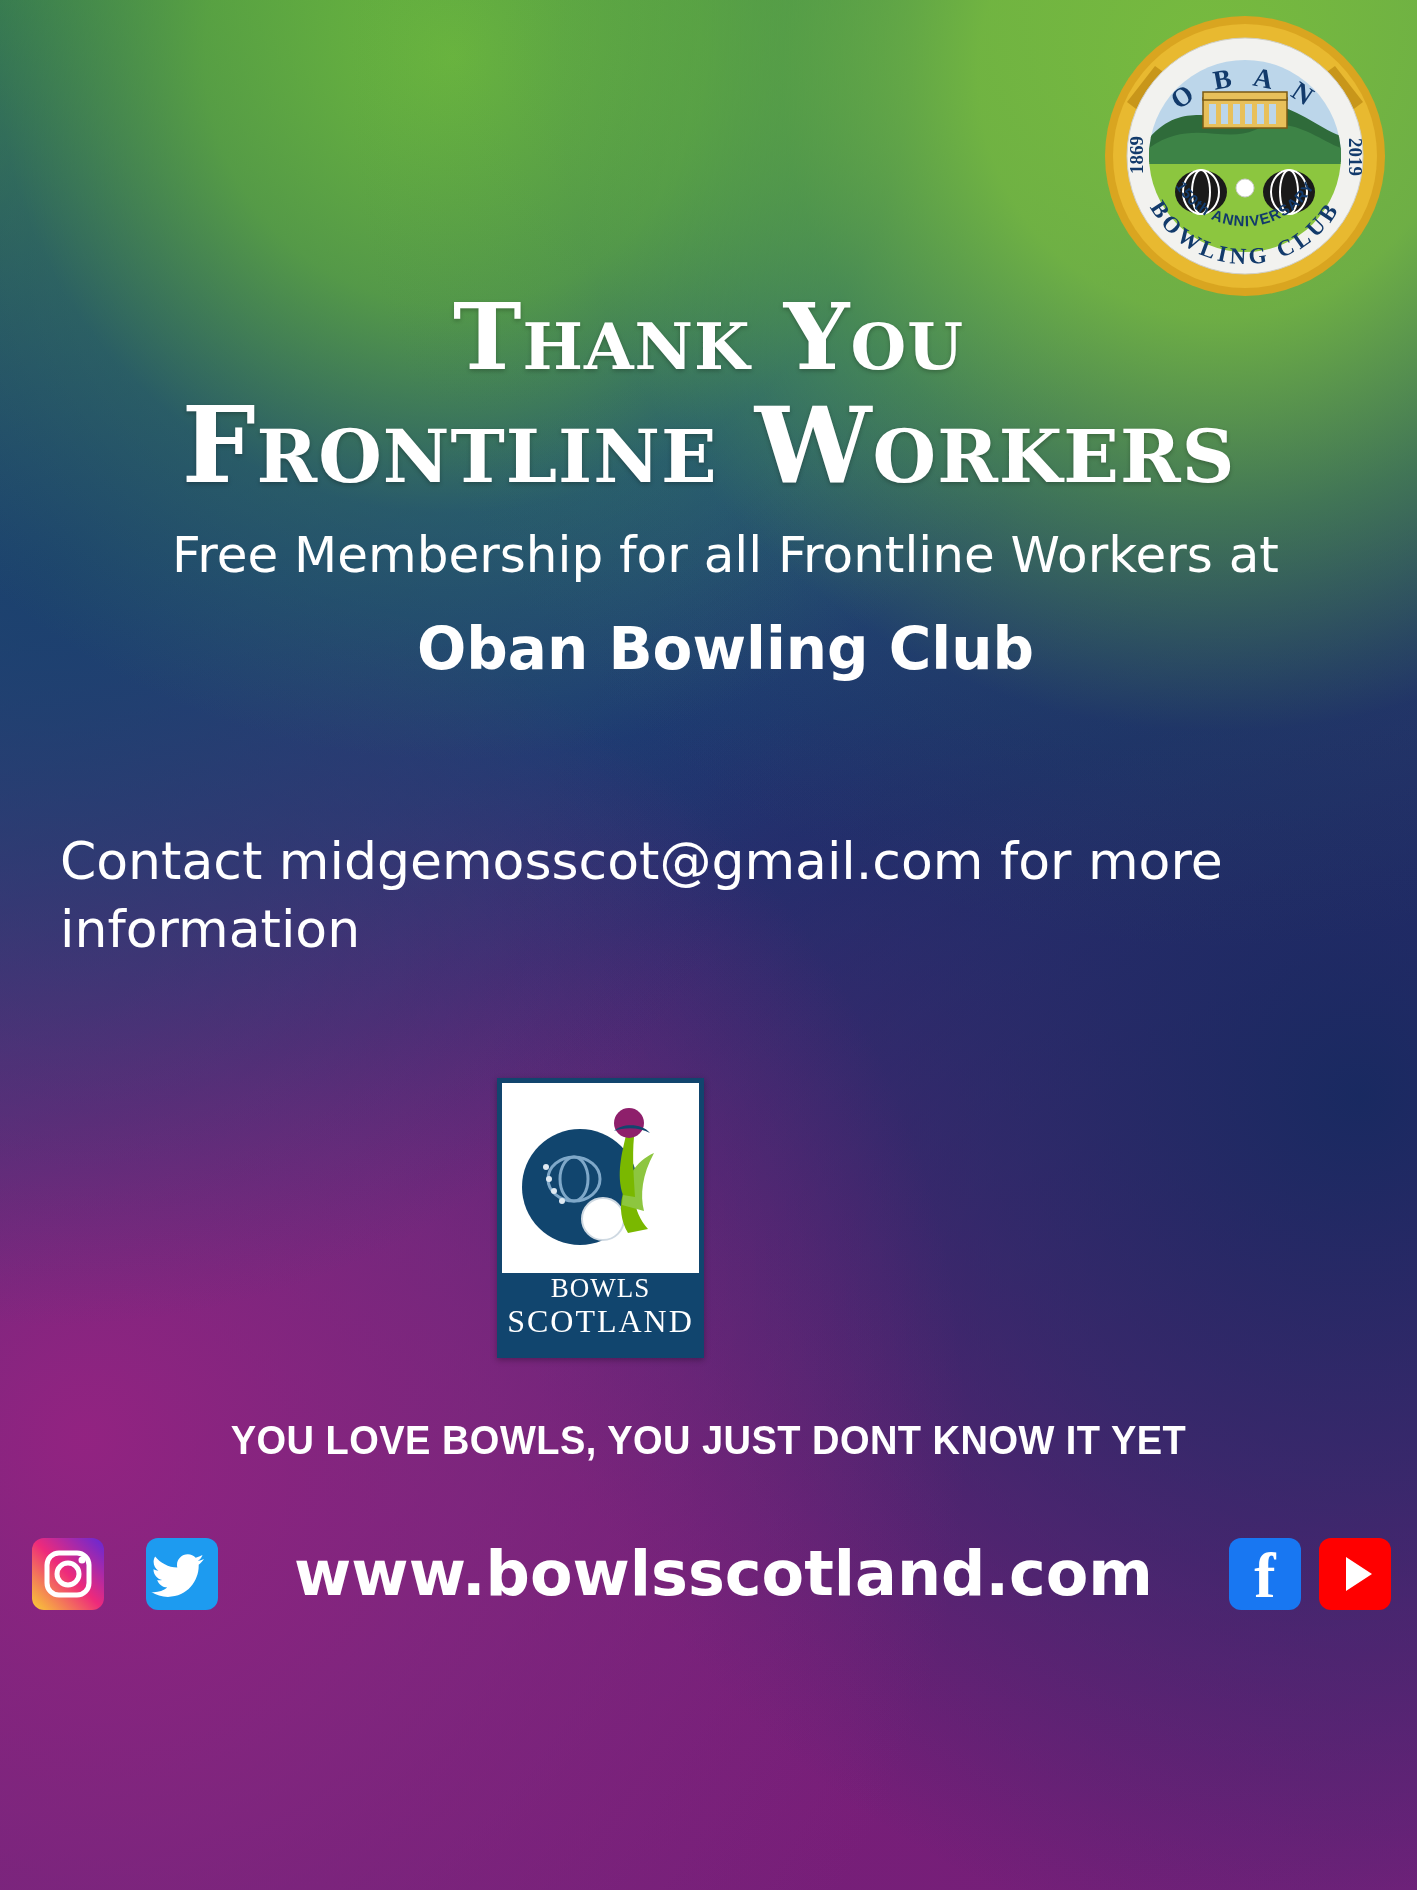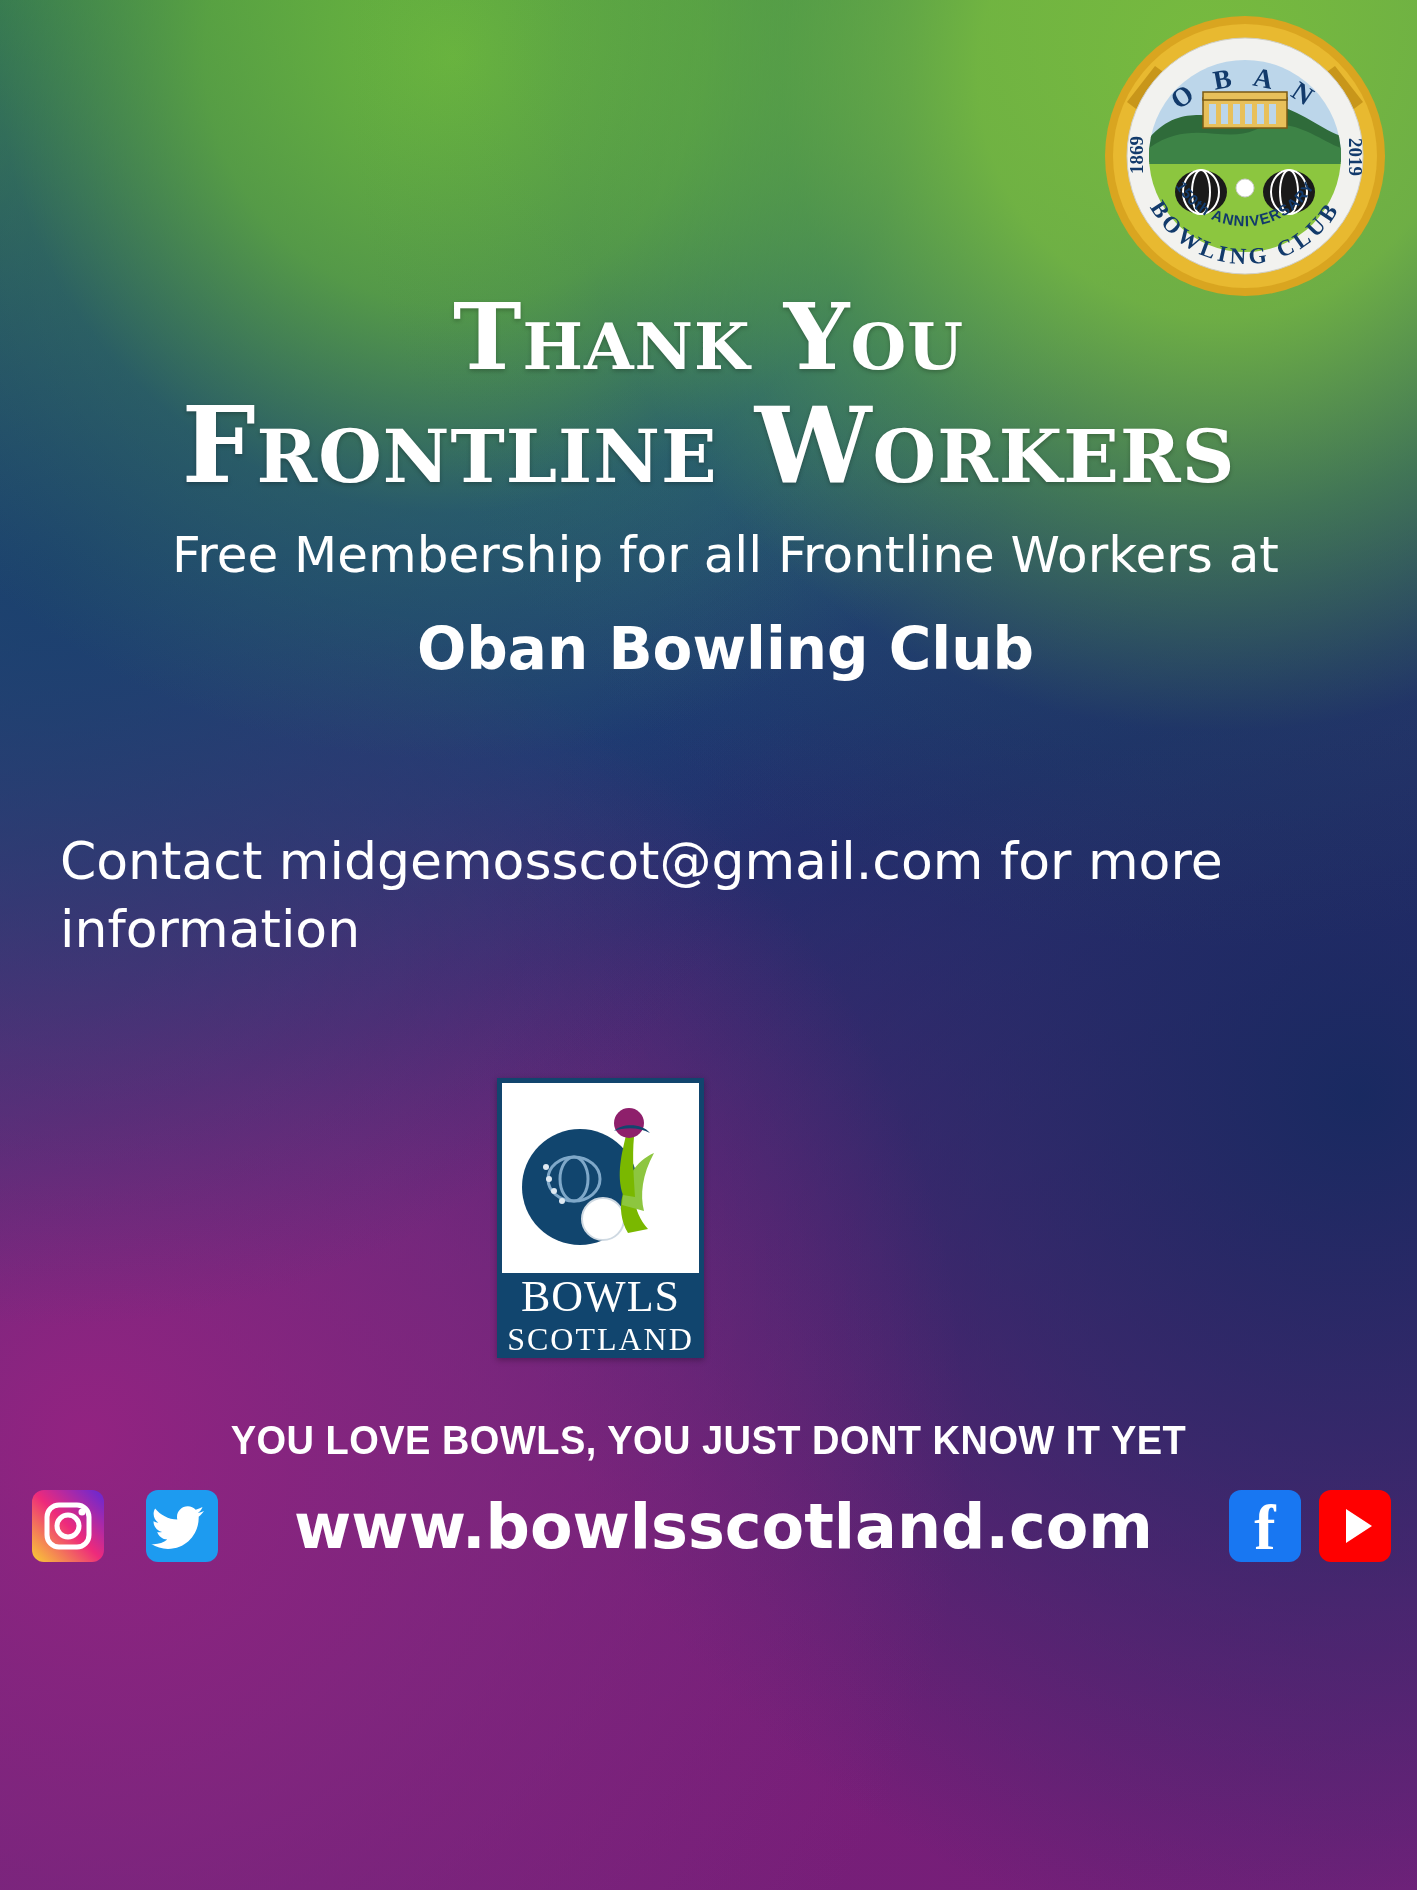--- a/index.html
+++ b/index.html
@@ -111,21 +111,21 @@
   }
   .bs-logo .txt {
     position: absolute;
     left: 0;
     top: 196px;
     width: 207px;
     text-align: center;
     color: #ffffff;
     font-family: "Liberation Serif", serif;
   }
-  .bs-logo .txt .b1 { display:block; font-size: 44px; letter-spacing: 1px; line-height: 1.05; }
+  .bs-logo .txt .b1 { display:block; font-size: 27px; letter-spacing: 1px; line-height: 1.05; }
   .bs-logo .txt .b2 { display:block; font-size: 32px; letter-spacing: 2px; line-height: 1.2; }
 
   
   .tagline {
     position: absolute;
     top: 1418px;
     left: 0;
     width: 1417px;
     text-align: center;
     color: #ffffff;
@@ -137,21 +137,21 @@
   }
 
   
   .footer {
     position: absolute;
     left: 0;
     top: 1490px;
     width: 1417px;
     height: 120px;
     display: flex;
-    align-items: flex-start;
+    align-items: flex-end;
   }
   .footer .icon {
     width: 72px;
     height: 72px;
     border-radius: 12px;
     display: inline-block;
     position: relative;
     flex: none;
   }
   .ig {

